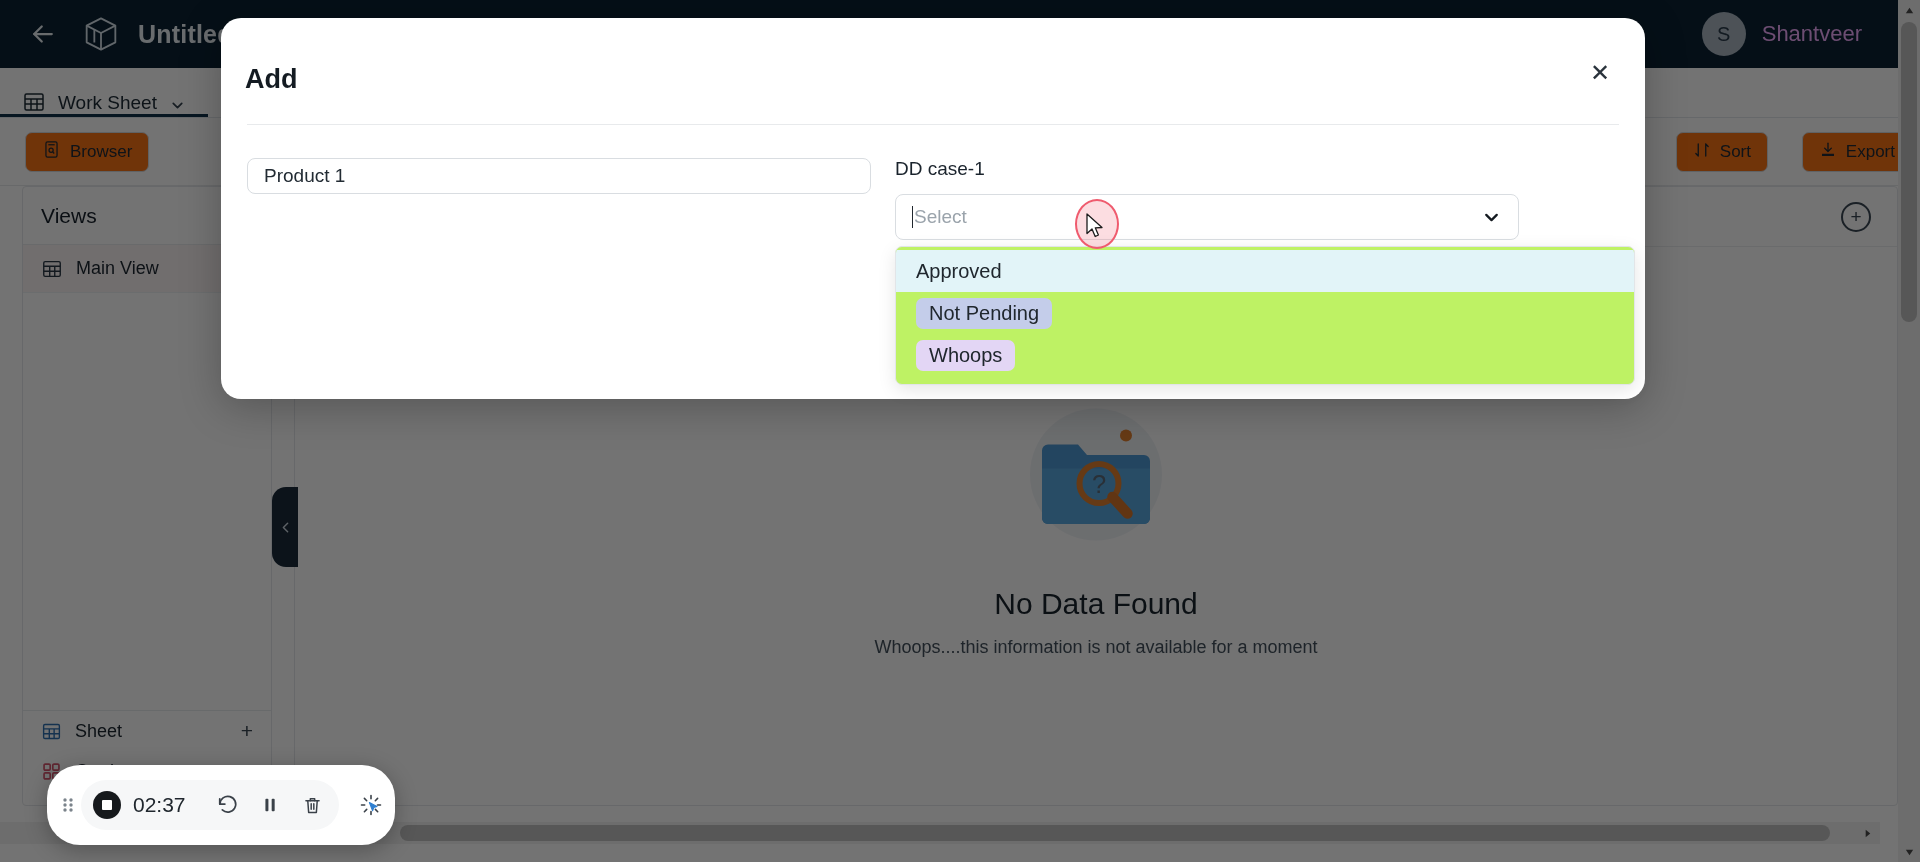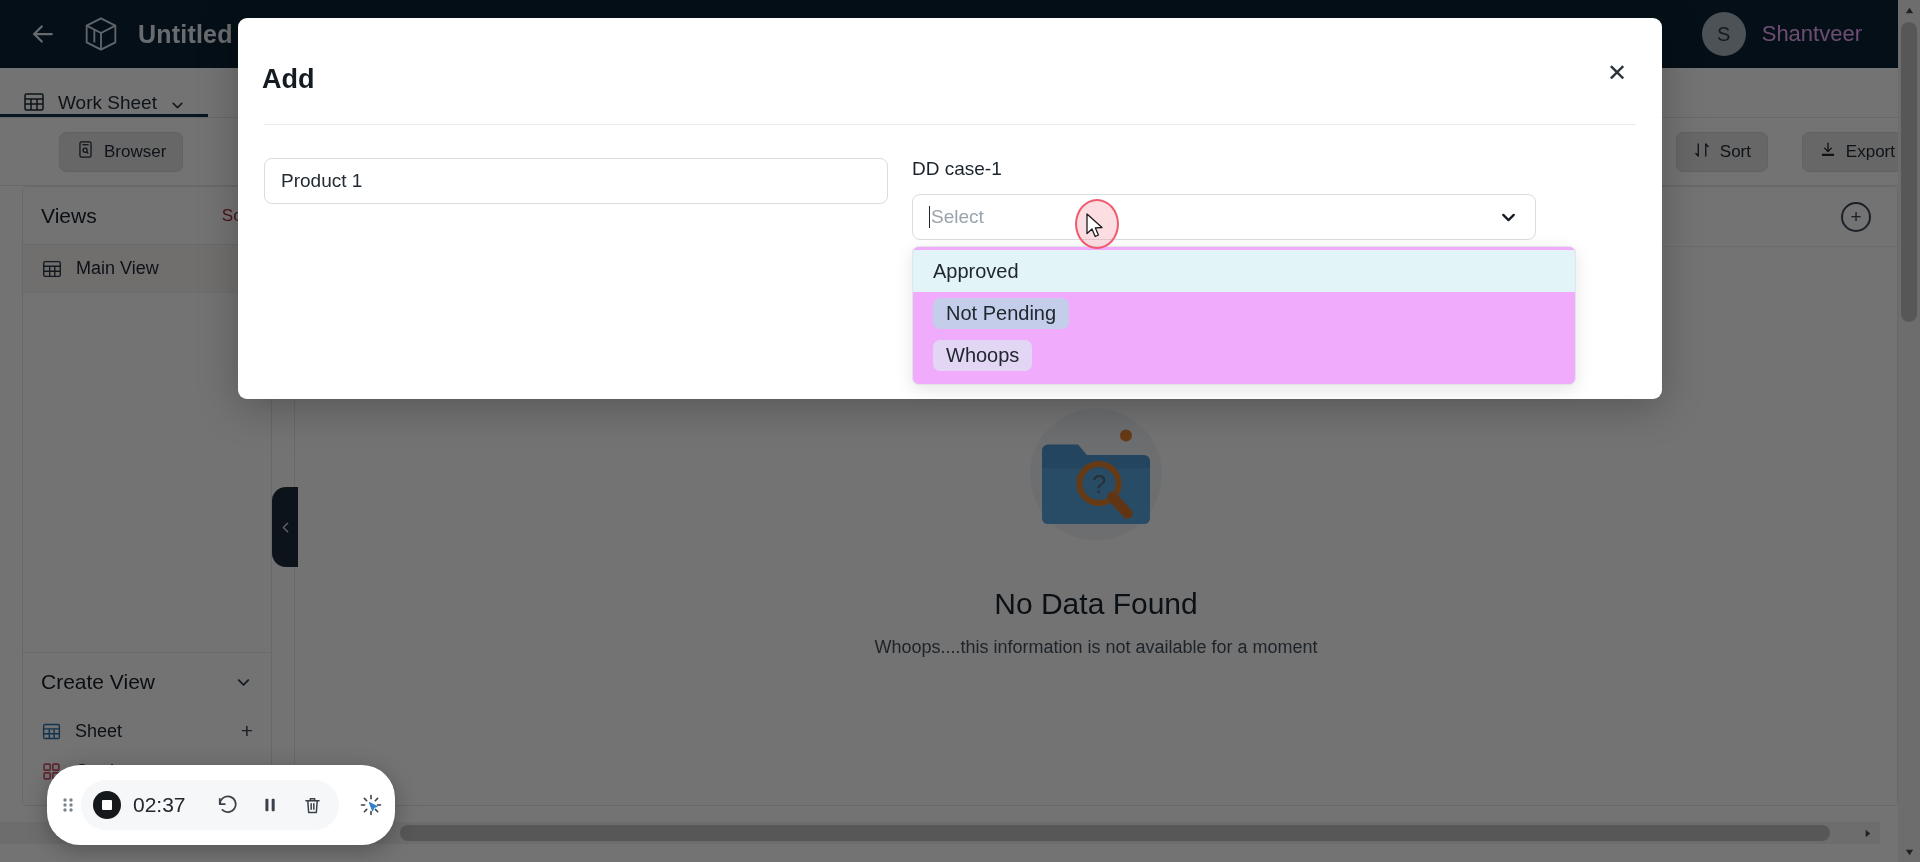--- a/index.html
+++ b/index.html
@@ -110,26 +110,25 @@
   .tb-btn {
     position: absolute;
     top: 14px;
     height: 40px;
     display: inline-flex;
     align-items: center;
     gap: 9px;
     padding: 0 16px;
     border: 1px solid #d6dade;
     border-radius: 7px;
-    background: #e5e5e5;
+    background: #f97316;
     font-size: 17px;
     color: #222c35;
     cursor: pointer;
     white-space: nowrap;
-    margin-left: 34px;
   }
   #browser-btn { left: 25px; }
   #sort-btn { right: 152px; }
   #export-btn { right: 8px; }
 
   
   .sidebar {
     position: absolute;
     top: 186px; left: 22px;
     width: 250px;
@@ -307,25 +306,25 @@
     width: 1920px;
     height: 862px;
     background: rgba(0, 0, 0, 0.55);
     z-index: 30;
   }
 
   
   .modal {
     position: absolute;
     top: 18px;
-    left: 238px;
+    left: 221px;
     width: 1424px;
     height: 381px;
     background: #ffffff;
-    border-radius: 9px;
+    border-radius: 20px;
     box-shadow: 0 8px 40px rgba(0,0,0,.25);
     z-index: 40;
   }
   .modal-title {
     position: absolute;
     top: 46px; left: 24px;
     font-size: 27px;
     font-weight: bold;
     color: #141b22;
   }
@@ -355,21 +354,21 @@
   }
   .field { width: 624px; }
   .field-label {
     font-size: 19px;
     color: #1a232c;
     margin-bottom: 14px;
     display: block;
   }
   .text-input {
     width: 100%;
-    height: 46px;
+    height: 36px;
     border: 1px solid #d9dde1;
     border-radius: 8px;
     padding: 0 16px;
     font-size: 19px;
     color: #222b33;
     font-family: "Liberation Sans", sans-serif;
     background: #fff;
     outline: none;
   }
 
@@ -397,22 +396,22 @@
   }
   .select-chevron {
     margin-left: auto;
     color: #141a20;
     display: flex;
   }
 
   .dropdown {
     position: absolute;
     top: 52px; left: 0;
-    width: 664px;
-    background: #f0abfc;
+    width: 740px;
+    background: #bef264;
     border: 1px solid #e2e5e8;
     border-radius: 7px;
     box-shadow: 0 5px 18px rgba(0,0,0,.10);
     padding: 3px 0 8px 0;
     overflow: hidden;
   }
   .dd-item {
     height: 42px;
     display: flex;
     align-items: center;
@@ -589,28 +588,20 @@
       <span class="vr-ico">
         <svg width="22" height="22" viewBox="0 0 24 24" fill="none" stroke="currentColor" stroke-width="1.5">
             <rect x="3" y="4" width="18" height="16" rx="1.5"></rect>
             <path d="M3 9h18M3 14.5h18M9.5 9v11M15 9v11"></path>
           </svg>
       </span>
       <span>Main View</span>
     </div>
 
     <div class="create-view">
-      <div class="cv-head">
-        <span>Create View</span>
-        <span class="caret">
-          <svg width="19" height="19" viewBox="0 0 24 24" fill="none" stroke="currentColor" stroke-width="2.4" stroke-linecap="round" stroke-linejoin="round">
-              <path d="M6 9l6 6 6-6"></path>
-            </svg>
-        </span>
-      </div>
       <div class="cv-row">
         <span class="ico-sheet">
           <svg width="21" height="21" viewBox="0 0 24 24" fill="none" stroke="currentColor" stroke-width="1.6">
               <rect x="3" y="4" width="18" height="16" rx="1.5"></rect>
               <path d="M3 9h18M3 14.5h18M9.5 9v11M15 9v11"></path>
             </svg>
         </span>
         <span>Sheet</span>
         <span class="plus">+</span>
       </div>

